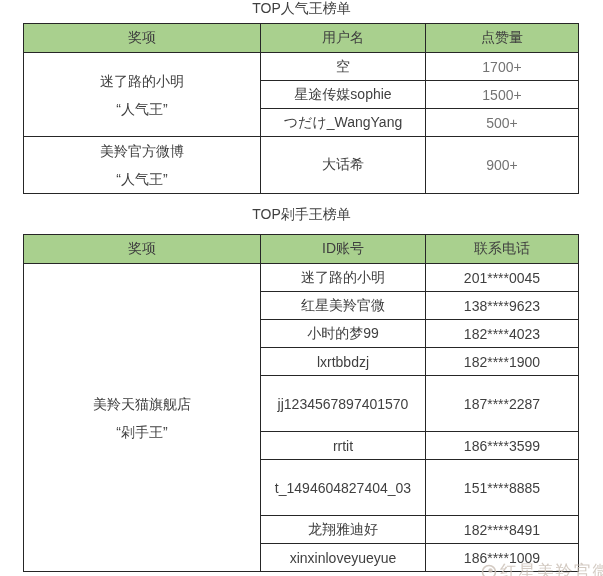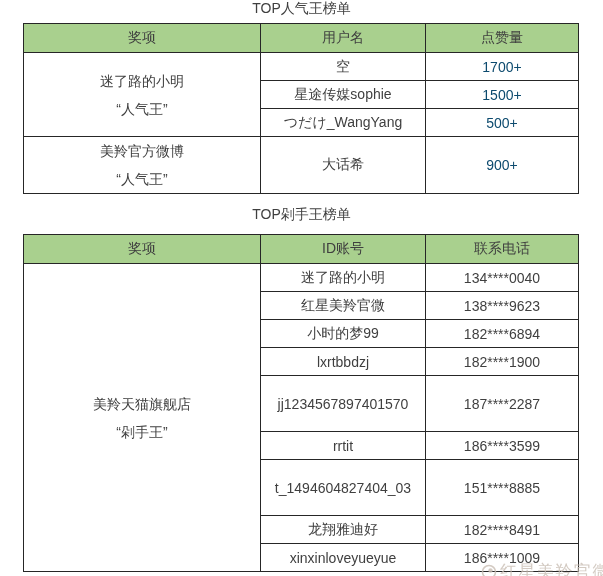--- a/index.html
+++ b/index.html
@@ -22,21 +22,21 @@
   col.c3{width:153px;}
   th,td{
     border:1px solid #262626;text-align:center;vertical-align:middle;
     font-size:14px;font-weight:normal;padding:0 8px;color:#3f3f3f;
   }
   th{background:#a9d08e;height:28px;}
   tr.h28 td{height:27px;}
   tr.h56 td{height:55px;}
   td.award div{line-height:28px;}
   td.brk{word-break:break-all;line-height:26px;padding:0 10px;}
-  td.pink{color:#0c4a6e;}
+  td.pink{color:#737373;}
   .watermark{
     position:absolute;right:-8px;bottom:-7px;
     display:flex;align-items:center;gap:3px;
     color:#c9beb4;opacity:.8;font-size:17px;letter-spacing:1.5px;
     white-space:nowrap;pointer-events:none;
   }
   .wm-icon{display:inline-block;line-height:0;}
 </style>
 </head>
 <body>
@@ -99,29 +99,29 @@
       <th>联系电话</th>
     </tr>
   </thead>
   <tbody>
     <tr class="h28">
       <td rowspan="9" class="award">
         <div>美羚天猫旗舰店</div>
         <div>“剁手王”</div>
       </td>
       <td>迷了路的小明</td>
-      <td>134****0040</td>
+      <td>201****0045</td>
     </tr>
     <tr class="h28">
       <td>红星美羚官微</td>
       <td>138****9623</td>
     </tr>
     <tr class="h28">
       <td>小时的梦99</td>
-      <td>182****6894</td>
+      <td>182****4023</td>
     </tr>
     <tr class="h28">
       <td>lxrtbbdzj</td>
       <td>182****1900</td>
     </tr>
     <tr class="h56">
       <td class="brk">jj1234567897401570</td>
       <td>187****2287</td>
     </tr>
     <tr class="h28">

